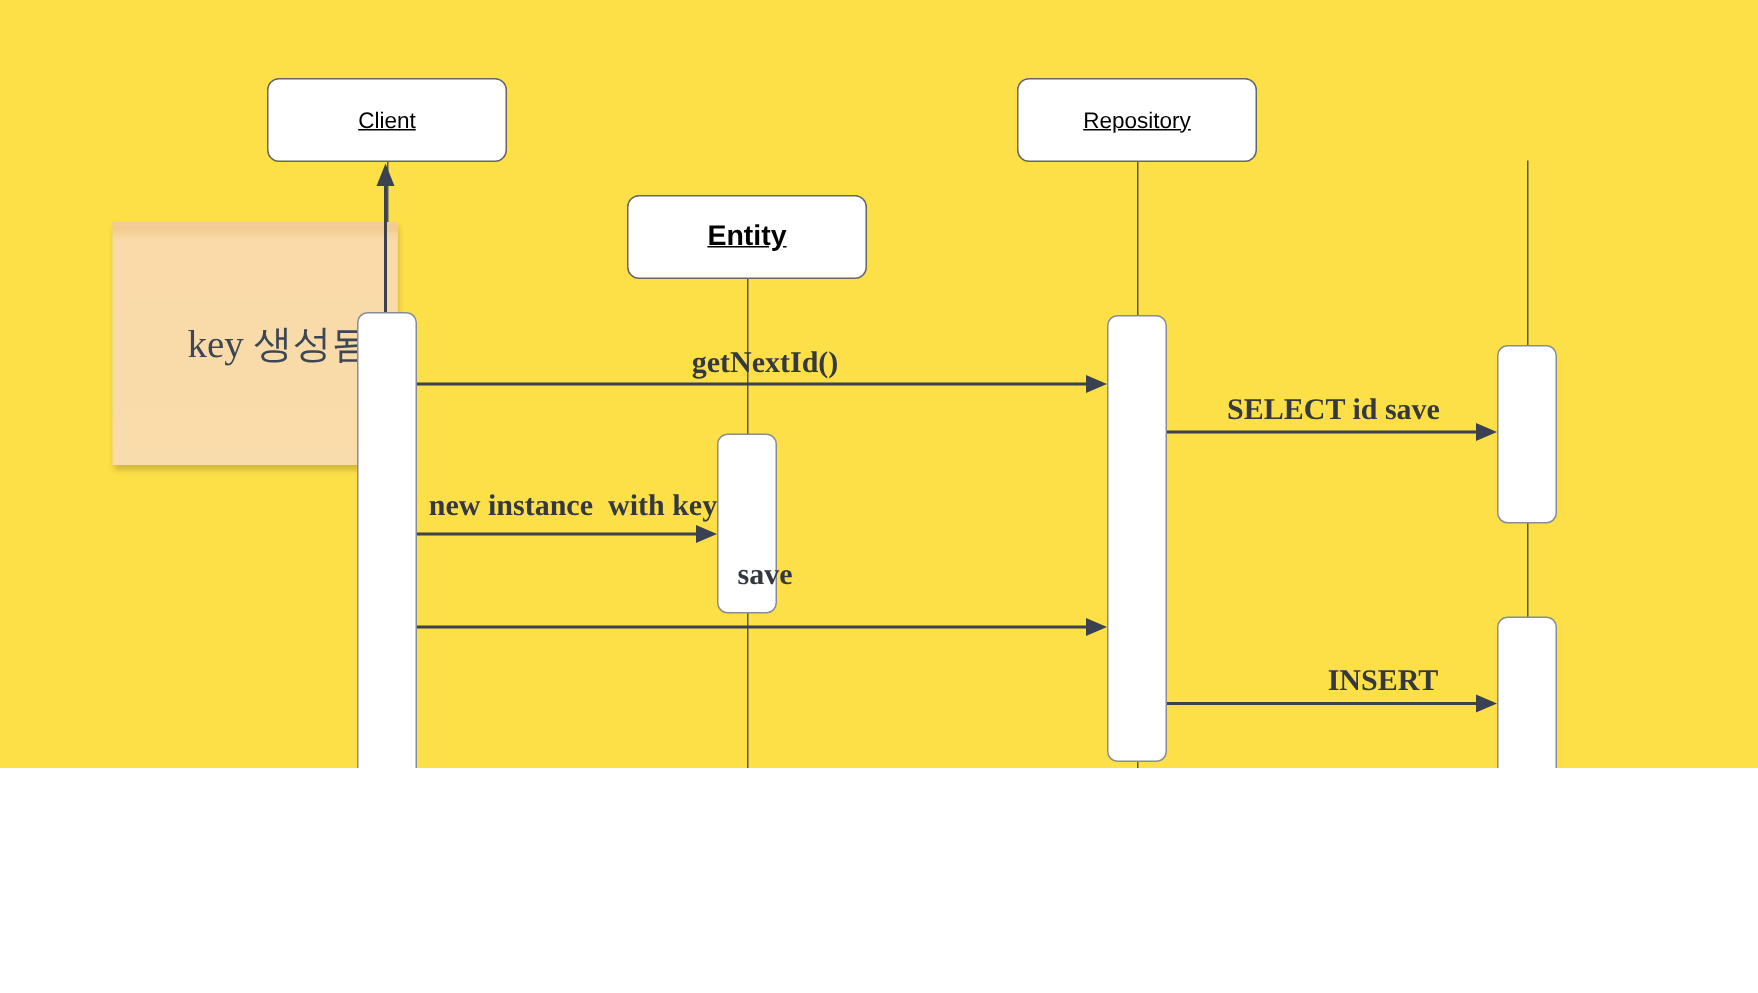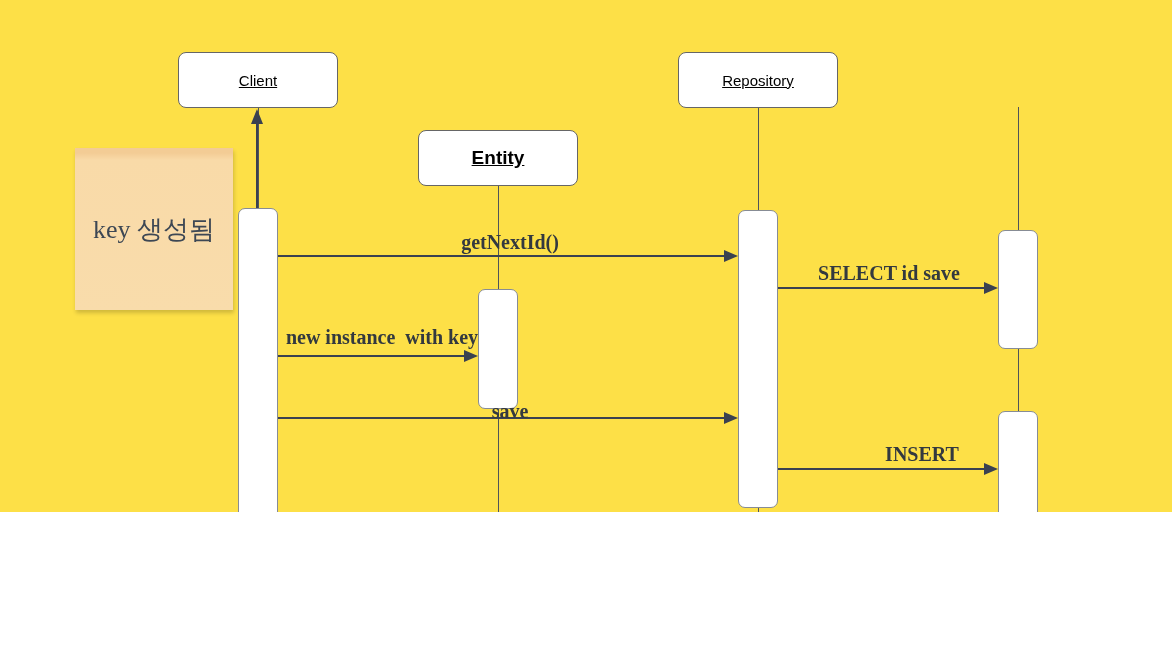--- a/index.html
+++ b/index.html
@@ -54,21 +54,21 @@
   
   .msg-label{
     position:absolute;font-family:"Liberation Serif",serif;font-weight:bold;
     font-size:20px;color:#33393f;white-space:pre;transform:translateX(-50%);
   }
   
   #note{
     position:absolute;left:75px;top:148px;width:158px;height:162px;
     background:linear-gradient(180deg,#f3cc95 0px,#f3cc95 5px,#f9daa8 12px,#f9dcab 100%);
     box-shadow:1px 3px 4px rgba(0,0,0,0.18);
-    display:flex;align-items:center;justify-content:center;
+    display:flex;align-items:center;justify-content:center;padding-left:32px;
   }
   #note-text{
     font-family:"Liberation Serif",serif;font-size:26px;color:#3d4754;
     white-space:nowrap;
   }
 </style>
 </head>
 <body>
 
 <div id="canvas">
@@ -108,19 +108,19 @@
   <div class="msg-line" style="left:778px;top:287px;width:207px;"></div>
   <div class="head-right" style="left:984px;top:282px;"></div>
   <div class="msg-label" style="left:889px;top:262px;">SELECT id save</div>
 
   <div class="msg-line" style="left:278px;top:355px;width:187px;"></div>
   <div class="head-right" style="left:464px;top:350px;"></div>
   <div class="msg-label" style="left:382px;top:326px;">new instance  with key</div>
 
   <div class="msg-line" style="left:278px;top:417px;width:447px;"></div>
   <div class="head-right" style="left:724px;top:412px;"></div>
-  <div class="msg-label" style="left:510px;top:400px;">save</div>
+  <div class="msg-label" style="left:510px;top:372px;">save</div>
 
   <div class="msg-line" style="left:778px;top:468px;width:207px;"></div>
   <div class="head-right" style="left:984px;top:463px;"></div>
   <div class="msg-label" style="left:922px;top:443px;">INSERT</div>
 
 </div>
 
 </body></html>

